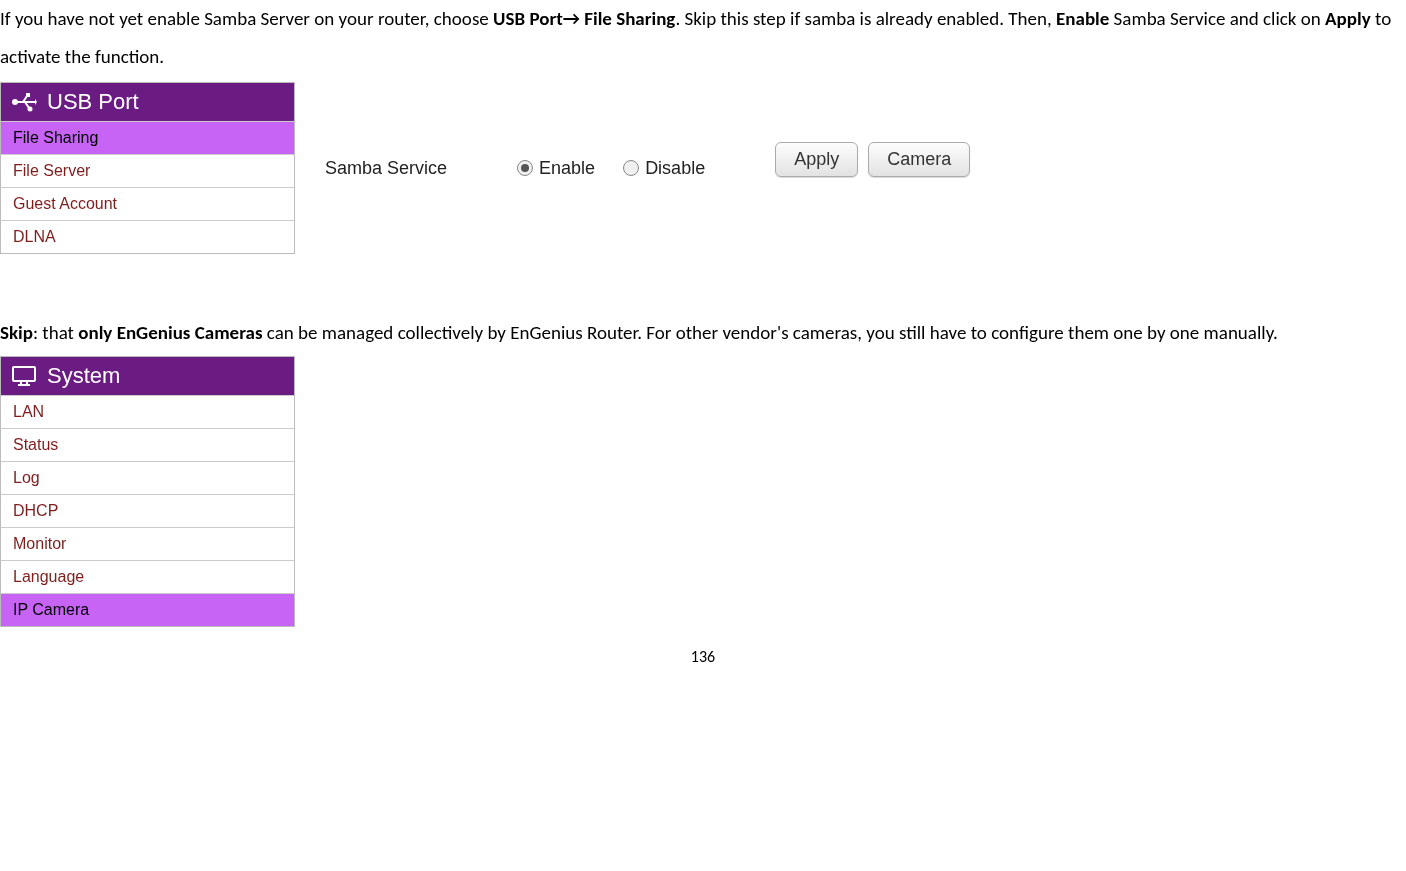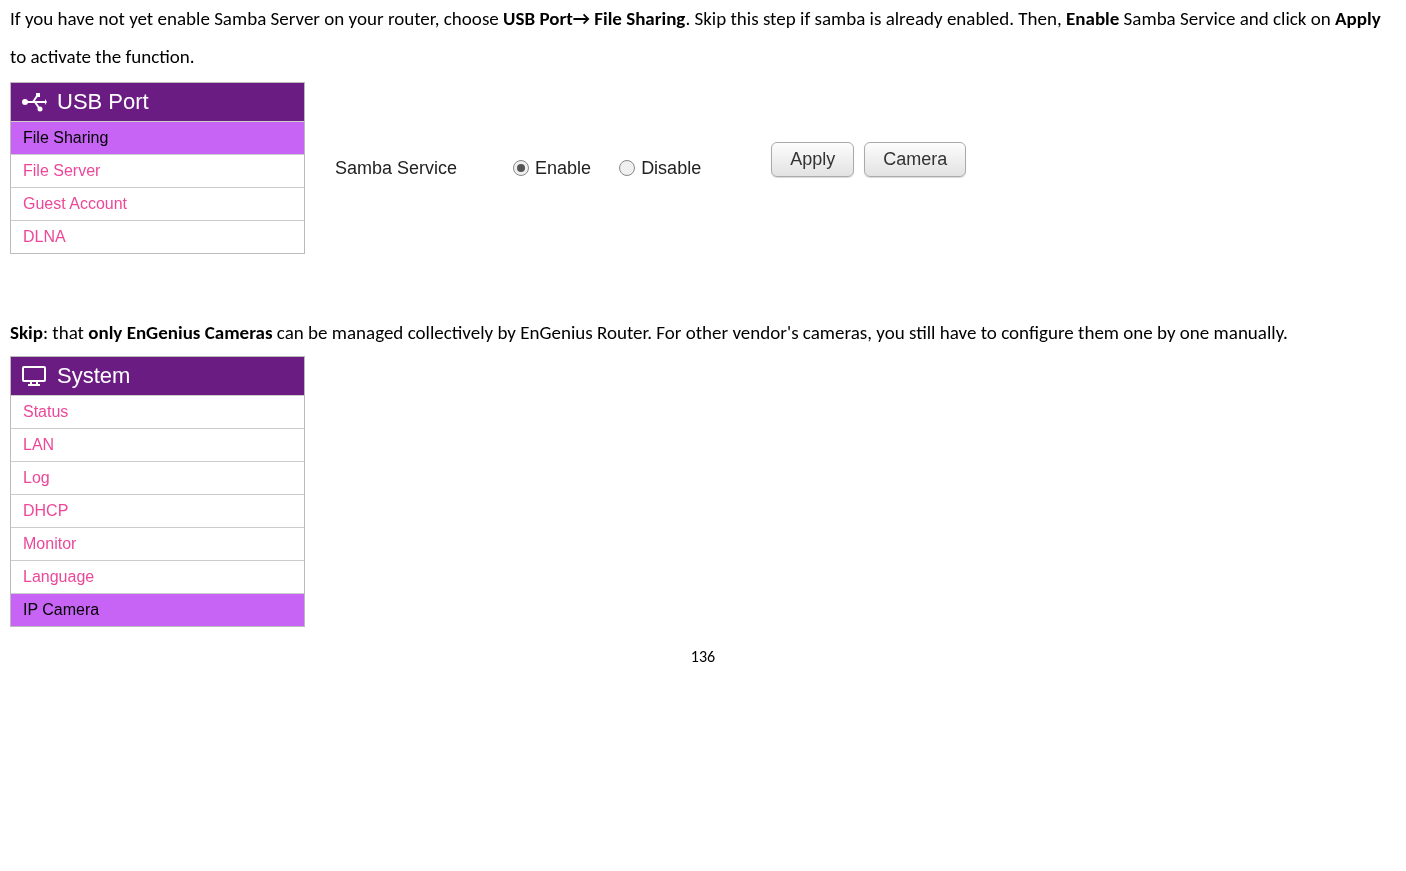--- a/index.html
+++ b/index.html
@@ -4,21 +4,21 @@
 <style>
   body {
     margin: 0;
     padding: 0;
     font-family: Calibri, Arial, sans-serif;
     background: #fff;
     color: #000;
     width: 1406px;
   }
   .page {
-    padding: 0 10px;
+    padding: 0 0;
     box-sizing: border-box;
   }
   .para {
     font-size: 19px;
     line-height: 2.0;
     margin: 0 0 4px 0;
   }
   .bold { font-weight: bold; }
   .arrow { font-weight: bold; }
   .figure-row {
@@ -40,34 +40,34 @@
     padding: 6px 10px;
     display: flex;
     align-items: center;
     gap: 10px;
     font-family: Arial, sans-serif;
   }
   .menu-header .icon-slot svg { display: block; }
   .menu-item {
     font-family: Arial, sans-serif;
     font-size: 16px;
-    color: #ec4899;
+    color: #7f1d1d;
     padding: 7px 12px;
     border-top: 1px solid #ccc;
     background: #fff;
   }
   .menu-item.active {
     background: #c763f5;
     color: #000;
   }
   
   .samba-block {
     display: flex;
     align-items: center;
-    gap: 56px;
+    gap: 70px;
     font-family: Arial, sans-serif;
     font-size: 18px;
     color: #222;
   }
   .radio-group {
     display: flex;
     align-items: center;
     gap: 28px;
   }
   .radio-item {
@@ -193,22 +193,22 @@
           <svg width="26" height="22" viewBox="0 0 26 22">
             <rect x="2" y="2" width="22" height="14" rx="1" fill="none" stroke="#fff" stroke-width="2"></rect>
             <line x1="10" y1="16" x2="10" y2="20" stroke="#fff" stroke-width="2"></line>
             <line x1="16" y1="16" x2="16" y2="20" stroke="#fff" stroke-width="2"></line>
             <line x1="7" y1="20" x2="19" y2="20" stroke="#fff" stroke-width="2"></line>
           </svg>
         </span>
         <span>System</span>
       </div>
       <div id="system-items">
+          <div class="menu-item">LAN</div>
           <div class="menu-item">Status</div>
-          <div class="menu-item">LAN</div>
           <div class="menu-item">Log</div>
           <div class="menu-item">DHCP</div>
           <div class="menu-item">Monitor</div>
           <div class="menu-item">Language</div>
           <div class="menu-item active">IP Camera</div>
         </div>
     </div>
   </div>
 
   <div class="footer">136</div>

